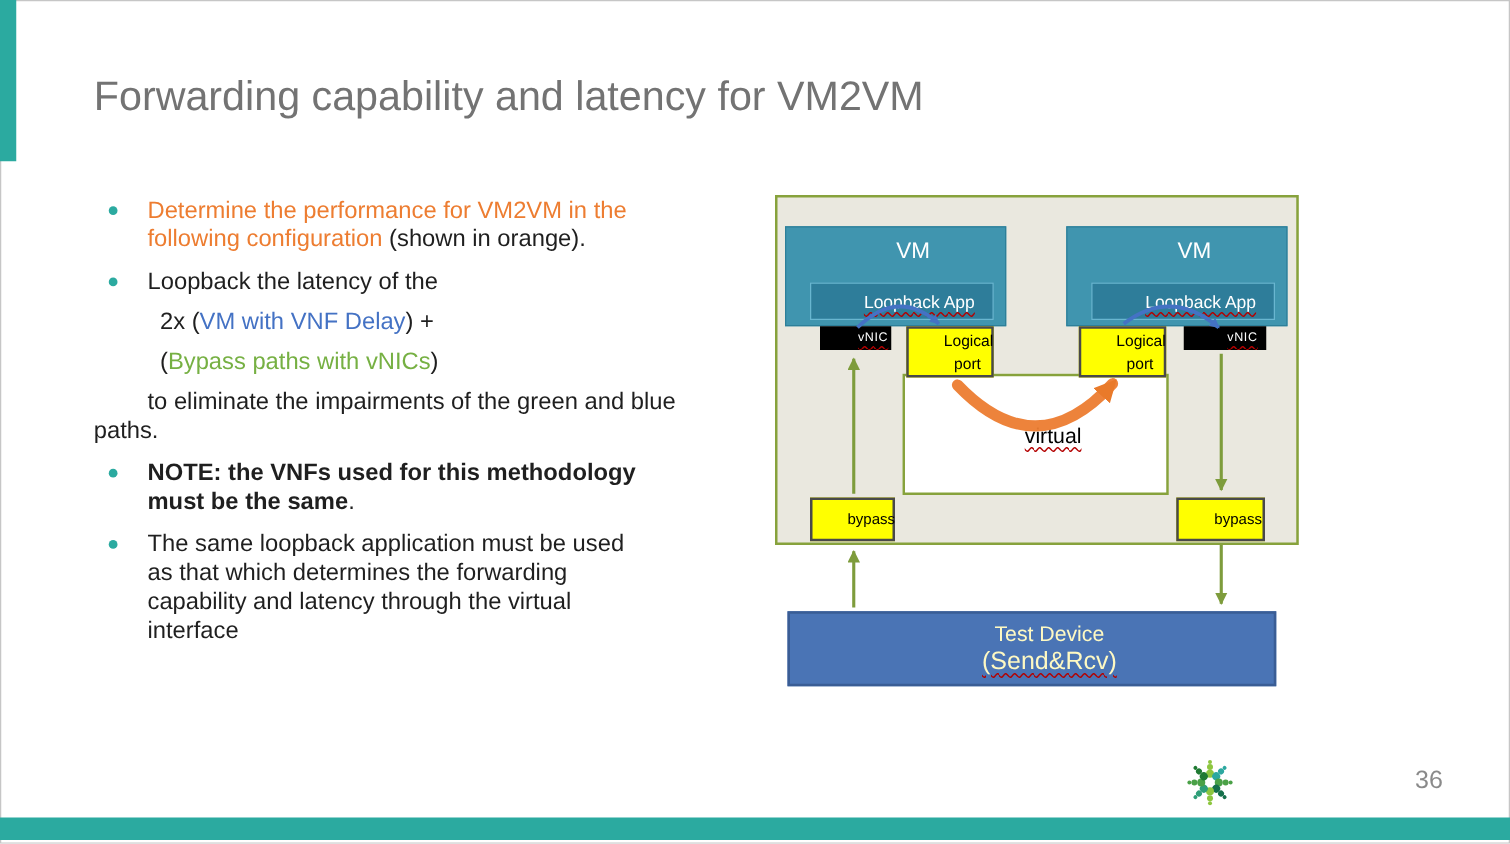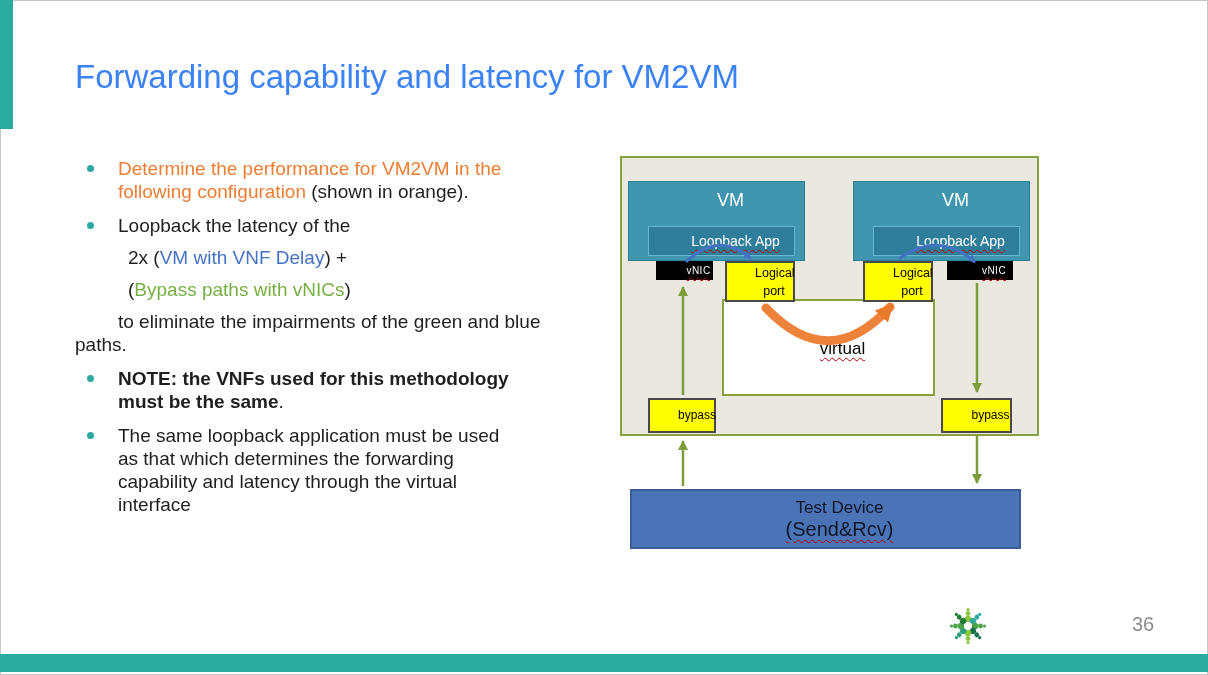--- a/index.html
+++ b/index.html
@@ -5,21 +5,21 @@
   * { box-sizing: border-box; }
   html,body { margin:0; padding:0; background:#fff; }
   .slide {
     position:relative; width:1208px; height:675px; background:#fff;
     font-family:"Liberation Sans", sans-serif; overflow:hidden;
     outline:1px solid #c6c6c6; outline-offset:-1px;
   }
   .corner { position:absolute; left:0; top:0; width:13px; height:129px; background:#2BAAA0; }
   .bottom-bar { position:absolute; left:0; top:654px; width:100%; height:18px; background:#2BAAA0; }
 
-  .title { position:absolute; left:75px; top:58px; margin:0; font-size:33px; font-weight:400; color:#3b82f6; white-space:nowrap; }
+  .title { position:absolute; left:75px; top:58px; margin:0; font-size:33px; font-weight:400; color:#737373; white-space:nowrap; }
 
   .bullets { position:absolute; left:75px; top:157px; width:505px; font-size:19px; line-height:23px; color:#1f1f1f; }
   .b-item { position:relative; padding-left:43px; margin-bottom:11px; }
   .b-dot { position:absolute; left:12px; top:8px; width:7px; height:7px; border-radius:50%; background:#2BAAA0; }
   .orange { color:#ED7D31; }
   .blue-t { color:#4472C4; }
   .green-t { color:#76B043; }
   .sub { margin-left:10px; margin-top:9px; }
   .sub.hang { margin-left:-43px; text-indent:43px; max-width:470px; }
   .b3 .b-text { max-width:420px; }
@@ -42,21 +42,21 @@
   .vnic-right { left:947px; top:261px; width:66px; height:19px; }
   .yellow-box { background:#FFFF00; border:2px solid #494949; color:#000; text-align:center; }
   .port { font-size:12.5px; line-height:1.4; padding-top:2px; z-index:2; }
   .port-left { left:725px; top:261px; width:70px; height:41px; }
   .port-right { left:863px; top:261px; width:70px; height:41px; }
   .vswitch { left:722px; top:299px; width:213px; height:97px; background:#fff; border:2px solid #87A23C; z-index:1; text-align:center; }
   .vswitch-label { display:inline-block; margin-top:38px; font-size:17px; color:#000; }
   .bypass { font-size:12px; line-height:31px; }
   .bypass-left { left:648px; top:398px; width:68px; height:35px; }
   .bypass-right { left:941px; top:398px; width:71px; height:35px; }
-  .testdev { left:630px; top:489px; width:391px; height:60px; background:#4A74B5; border:2px solid #3A5D95; color:#0f172a; text-align:center; }
+  .testdev { left:630px; top:489px; width:391px; height:60px; background:#4A74B5; border:2px solid #3A5D95; color:#fef9c3; text-align:center; }
   .td-line1 { margin-top:7px; font-size:17px; }
   .td-line2 { font-size:20px; }
   .squiggle { text-decoration-line:underline; text-decoration-style:wavy; text-decoration-color:#b30000; text-decoration-thickness:1px; text-underline-offset:3px; }
 
   .arrows { position:absolute; left:0; top:0; width:1208px; height:675px; pointer-events:none; z-index:5; }
 
   .logo-icon { position:absolute; left:948px; top:603px; }
   .logo-text { position:absolute; left:990px; top:606px; font-size:31px; font-weight:700; color:#3d4440; letter-spacing:1px; }
   .pagenum { position:absolute; left:1132px; top:613px; font-size:20px; color:#8a8a8a; }
 </style>

